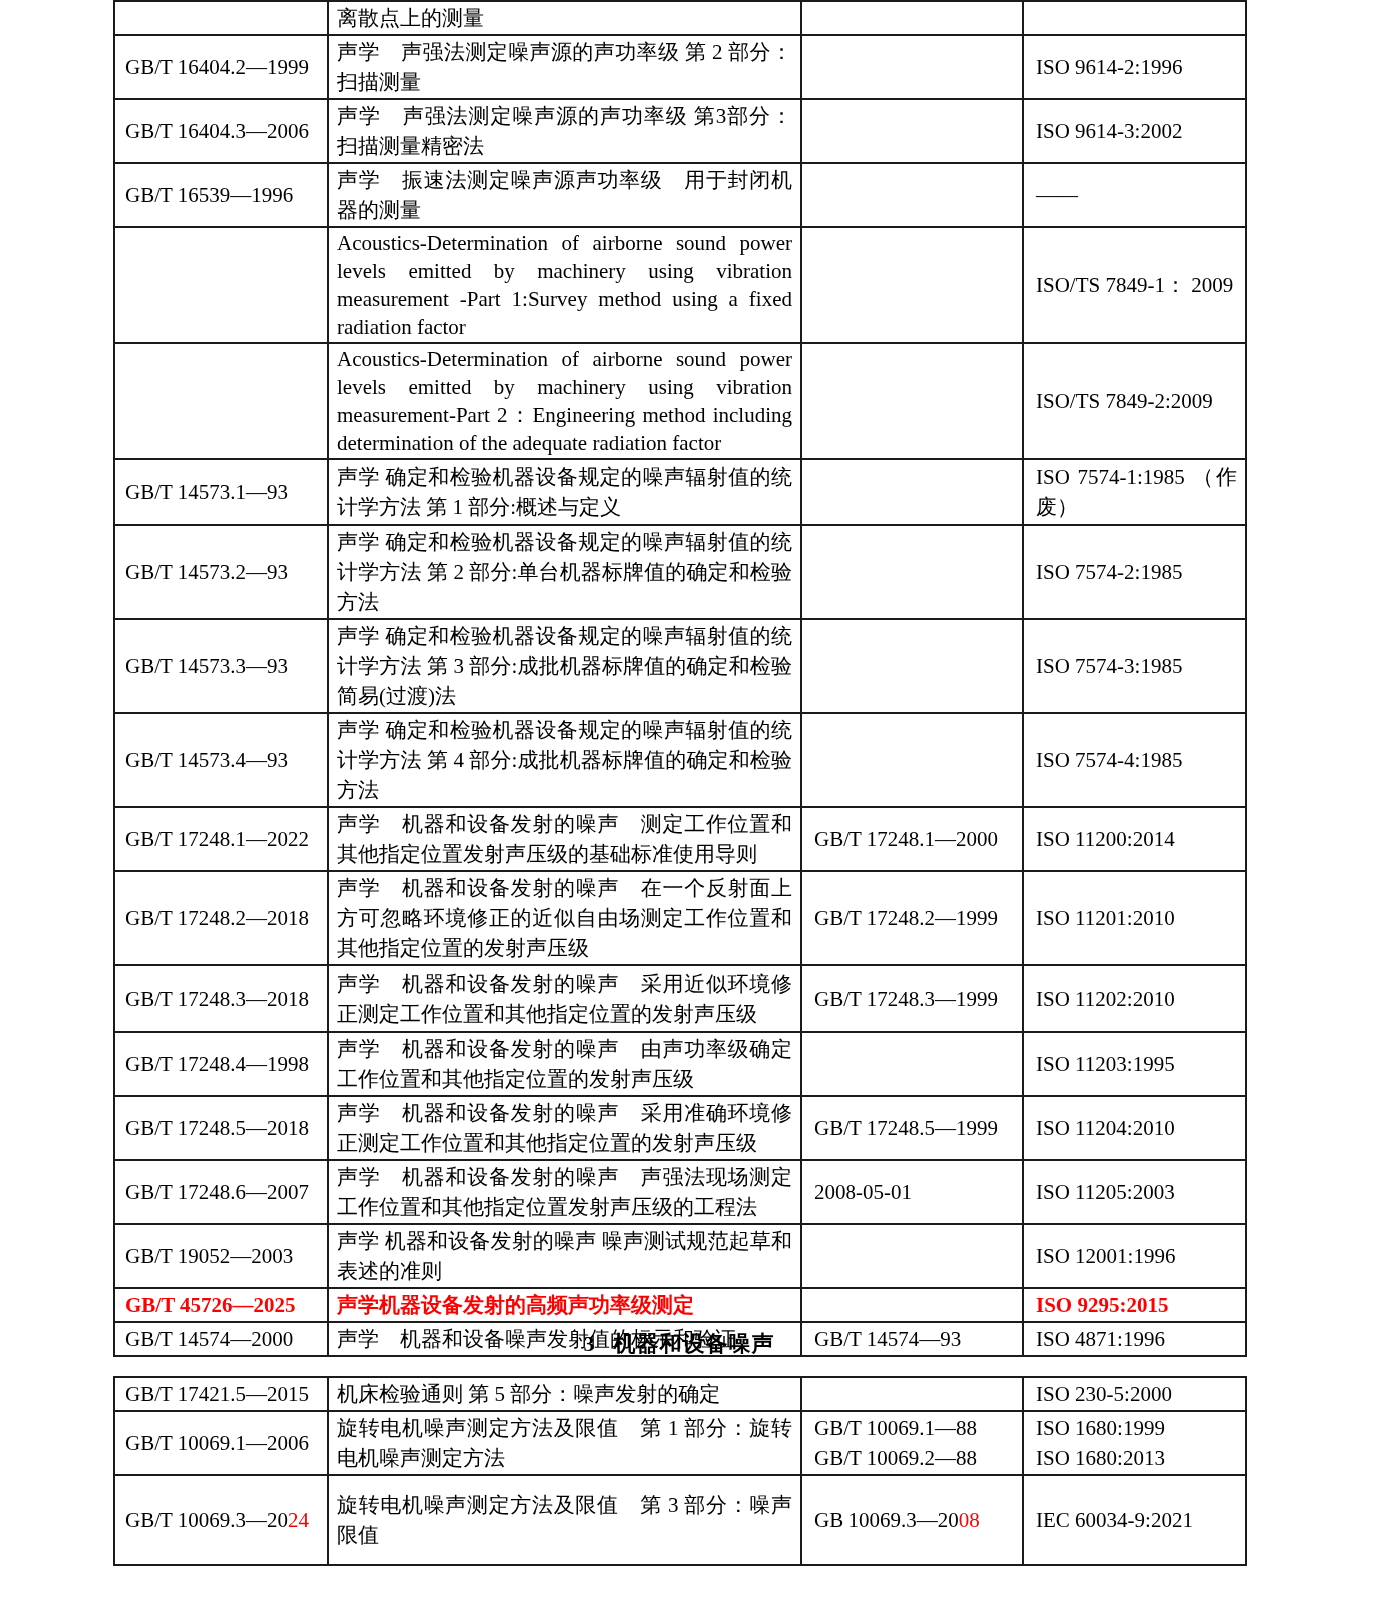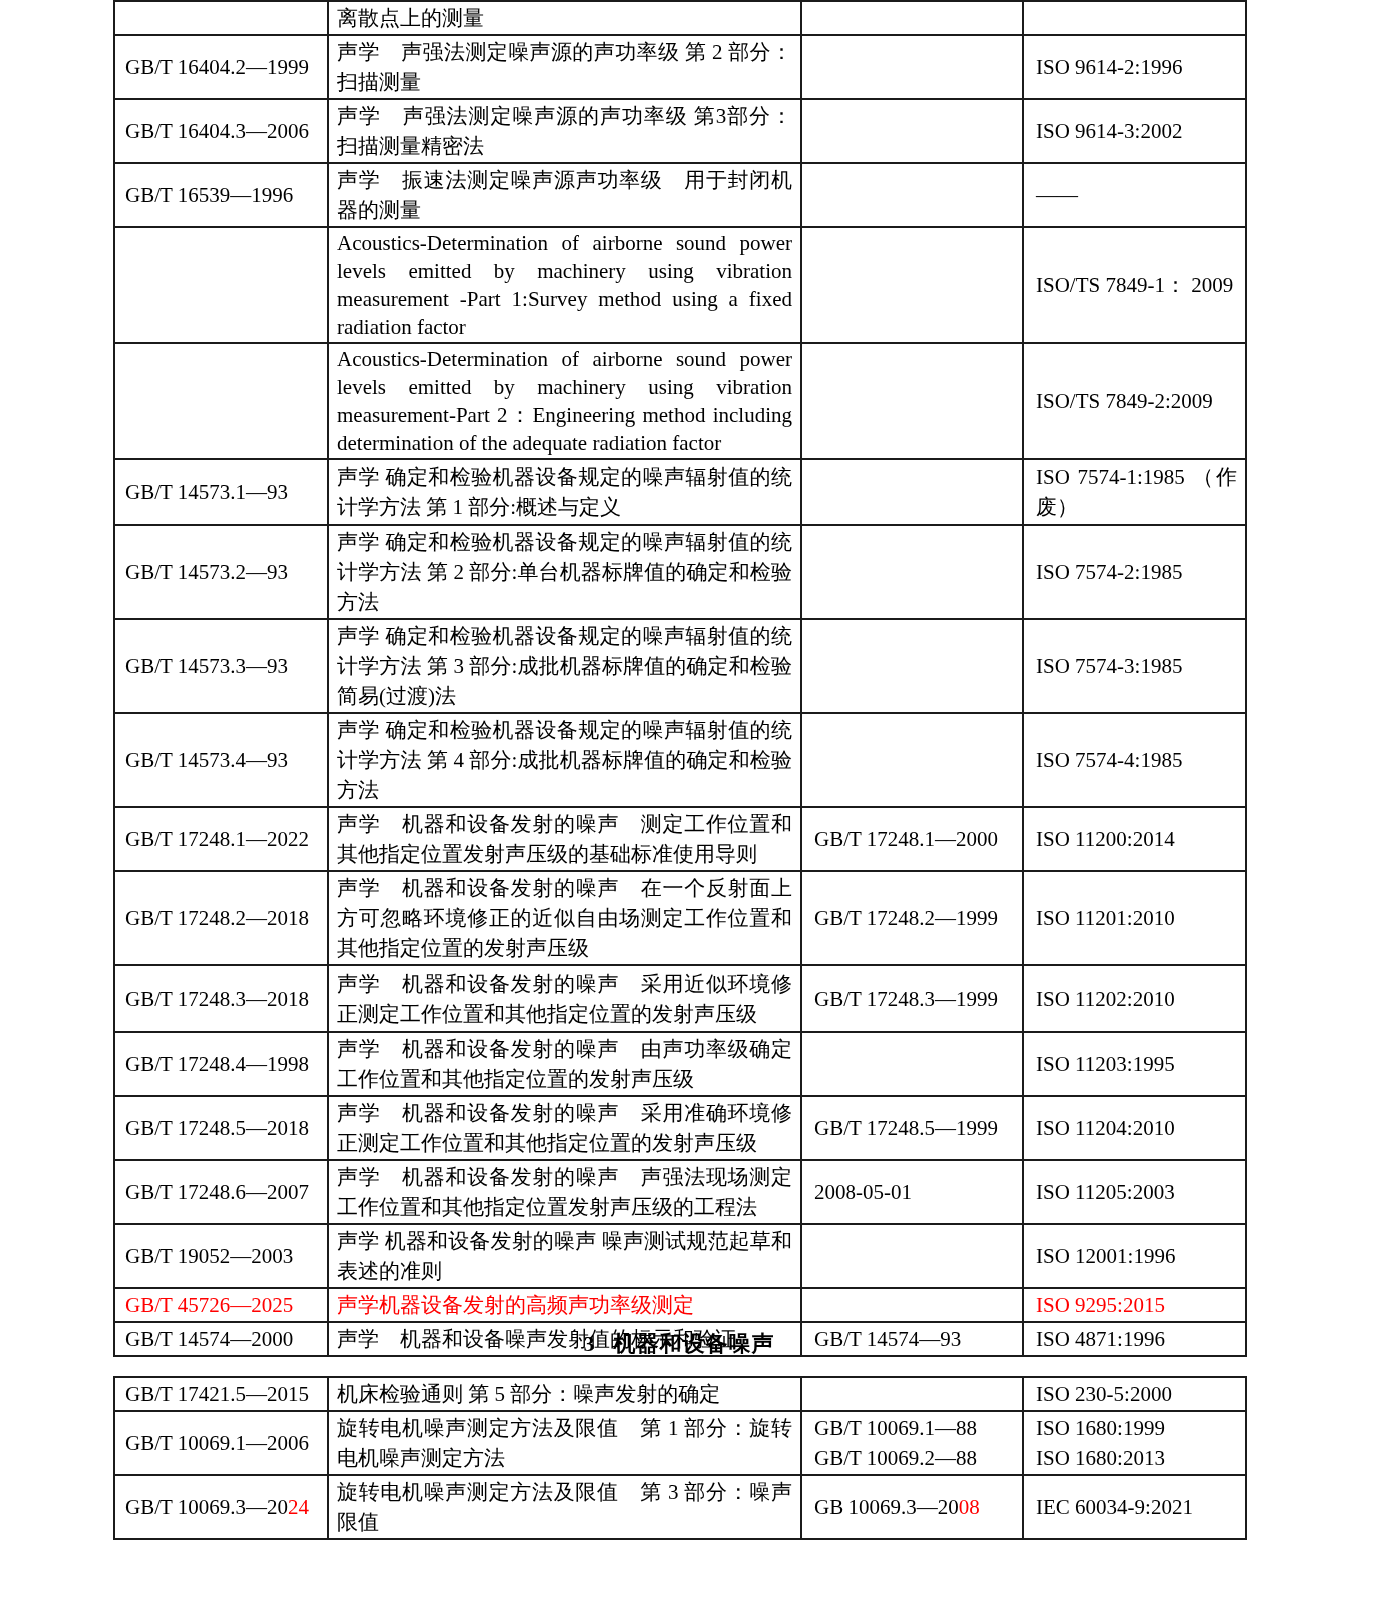--- a/index.html
+++ b/index.html
@@ -258,21 +258,21 @@
             <span class="line"><span>GB/T 19052—2003</span></span>
           </td>
           <td class="c2 jst">
             <span class="line"><span>声学 机器和设备发射的噪声 噪声测试规范起草和表述的准则</span></span>
           </td>
           <td class="c3"></td>
           <td class="c4">
             <span class="line"><span>ISO 12001:1996</span></span>
           </td>
         </tr>
-        <tr style="height: 31px;">
+        <tr style="height: 31px; font-weight: bold;">
           <td class="c1">
             <span class="line"><span class="red">GB/T 45726—2025</span></span>
           </td>
           <td class="c2">
             <span class="line"><span class="red">声学机器设备发射的高频声功率级测定</span></span>
           </td>
           <td class="c3"></td>
           <td class="c4">
             <span class="line"><span class="red">ISO 9295:2015</span></span>
           </td>
@@ -328,21 +328,21 @@
           </td>
           <td class="c3">
             <span class="line"><span>GB/T 10069.1—88</span></span>
             <span class="line"><span>GB/T 10069.2—88</span></span>
           </td>
           <td class="c4">
             <span class="line"><span>ISO 1680:1999</span></span>
             <span class="line"><span>ISO 1680:2013</span></span>
           </td>
         </tr>
-        <tr style="height: 64px;">
+        <tr style="height: 90px;">
           <td class="c1">
             <span class="line"><span>GB/T 10069.3—20</span><span class="red">24</span></span>
           </td>
           <td class="c2 jst">
             <span class="line"><span>旋转电机噪声测定方法及限值　第 3 部分：噪声限值</span></span>
           </td>
           <td class="c3">
             <span class="line"><span>GB 10069.3—20</span><span class="red">08</span></span>
           </td>
           <td class="c4">

